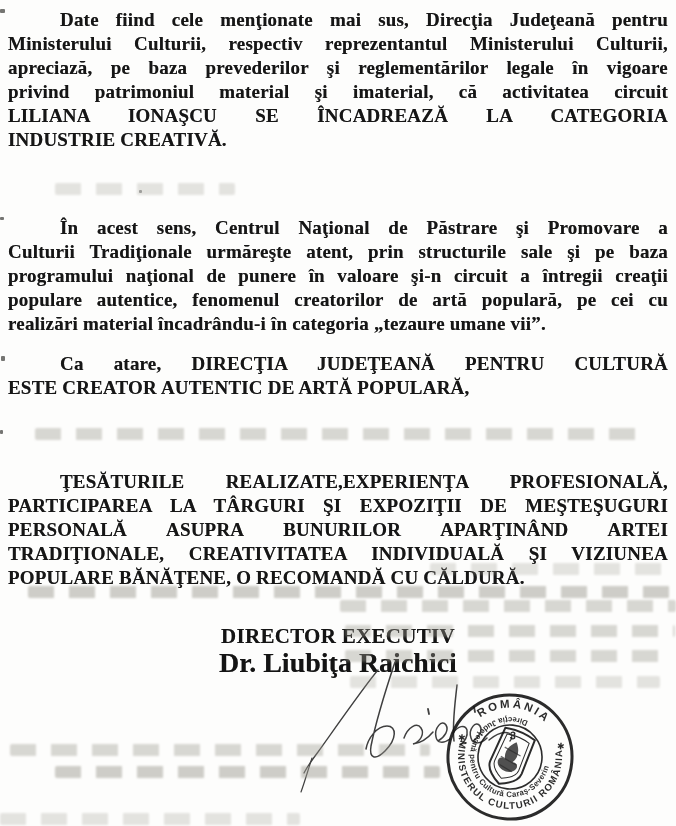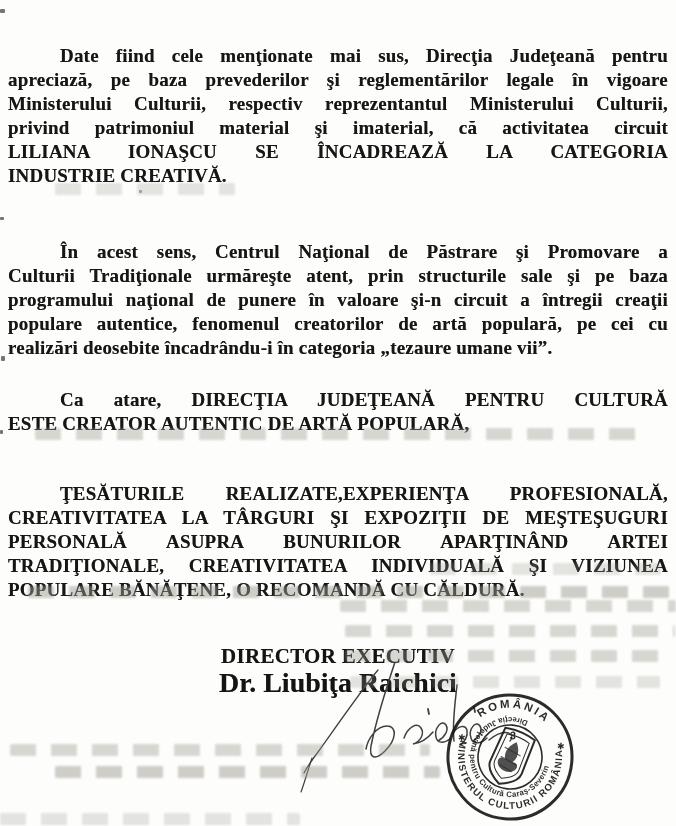--- a/index.html
+++ b/index.html
@@ -2,36 +2,35 @@
 <html><head>
 <meta charset="utf-8">
 <style>
   html,body{margin:0;padding:0;}
   body{
     width:676px;height:826px;overflow:hidden;position:relative;
     background:#fdfdfc;
     font-family:"Liberation Serif","DejaVu Serif",serif;
   }
   .page{position:absolute;inset:0;}
-  .para{position:absolute;left:8px;width:660px;margin-top:36px;}
+  .para{position:absolute;left:8px;width:660px;}
   .tline{
     width:660px;height:24px;line-height:24px;
     font-size:19px;font-weight:bold;color:#161616;
     text-align:justify;text-align-last:justify;
     white-space:normal;overflow:hidden;
     letter-spacing:.2px;
     text-shadow:0 0 .4px rgba(20,20,20,.55);
   }
   .tline.first{ text-indent:52px; }
   .tline.last{ text-align-last:left; }
   .sig-block{
     position:absolute;left:8px;width:660px;text-align:center;
     font-weight:bold;color:#141414;
     text-shadow:0 0 .4px rgba(20,20,20,.55);
-    margin-top:20px;
   }
   .sig-title{font-size:21px;line-height:25px;letter-spacing:.3px;}
   .sig-name{font-size:28px;line-height:25px;}
   .signature-svg{position:absolute;left:266px;top:648px;}
   .stamp-svg{position:absolute;left:440px;top:687px;transform:rotate(5deg);}
   .stamp-svg text{font-family:"Liberation Sans","DejaVu Sans",sans-serif;fill:#141414;}
   .ghost{
     position:absolute;height:12px;border-radius:2px;
     background:repeating-linear-gradient(90deg,#9c9a90 0 26px,transparent 26px 41px);
     filter:blur(1.2px);opacity:.38;
@@ -40,43 +39,43 @@
   .ghost.g-dark{opacity:.48;}
   .speck{position:absolute;background:#3a3a38;border-radius:1px;opacity:.7;}
 </style>
 </head>
 <body>
 
 <div class="page">
 
   <div class="para" style="top:8px">
     <div class="tline first">Date fiind cele menţionate mai sus, Direcţia Judeţeană pentru</div>
+    <div class="tline">Ministerului Culturii, respectiv reprezentantul Ministerului Culturii,</div>
     <div class="tline">apreciază, pe baza prevederilor şi reglementărilor legale în vigoare</div>
-    <div class="tline">Ministerului Culturii, respectiv reprezentantul Ministerului Culturii,</div>
     <div class="tline">privind patrimoniul material şi imaterial, că activitatea circuit</div>
     <div class="tline">LILIANA IONAŞCU SE ÎNCADREAZĂ LA CATEGORIA</div>
     <div class="tline last">INDUSTRIE CREATIVĂ.</div>
   </div>
 
-  <div class="para" style="top:204px">
+  <div class="para" style="top:216px">
     <div class="tline first">În acest sens, Centrul Naţional de Păstrare şi Promovare a</div>
     <div class="tline">Culturii Tradiţionale urmăreşte atent, prin structurile sale şi pe baza</div>
     <div class="tline">programului naţional de punere în valoare şi-n circuit a întregii creaţii</div>
     <div class="tline">populare autentice, fenomenul creatorilor de artă populară, pe cei cu</div>
-    <div class="tline last">realizări deosebite încadrându-i în categoria „tezaure umane vii”.</div>
+    <div class="tline last">realizări material încadrându-i în categoria „tezaure umane vii”.</div>
   </div>
 
   <div class="para" style="top:352px">
     <div class="tline first">Ca atare, DIRECŢIA JUDEŢEANĂ PENTRU CULTURĂ</div>
     <div class="tline last">ESTE CREATOR AUTENTIC DE ARTĂ POPULARĂ,</div>
   </div>
 
-  <div class="para" style="top:446px">
+  <div class="para" style="top:470px">
     <div class="tline first">ŢESĂTURILE REALIZATE,EXPERIENŢA PROFESIONALĂ,</div>
-    <div class="tline">CREATIVITATEA LA TÂRGURI ŞI EXPOZIŢII DE MEŞTEŞUGURI</div>
+    <div class="tline">PARTICIPAREA LA TÂRGURI ŞI EXPOZIŢII DE MEŞTEŞUGURI</div>
     <div class="tline">PERSONALĂ ASUPRA BUNURILOR APARŢINÂND ARTEI</div>
     <div class="tline">TRADIŢIONALE, CREATIVITATEA INDIVIDUALĂ ŞI VIZIUNEA</div>
     <div class="tline last">POPULARE BĂNĂŢENE, O RECOMANDĂ CU CĂLDURĂ.</div>
   </div>
 
   <div class="sig-block sig-title" style="top:624px">DIRECTOR EXECUTIV</div>
   <div class="sig-block sig-name" style="top:650px">Dr. Liubiţa Raichici</div>
 
   <svg class="signature-svg" width="260" height="150" viewBox="0 0 260 150">
     <g fill="none" stroke="#3f3f3f" stroke-width="1.5" stroke-linecap="round">

